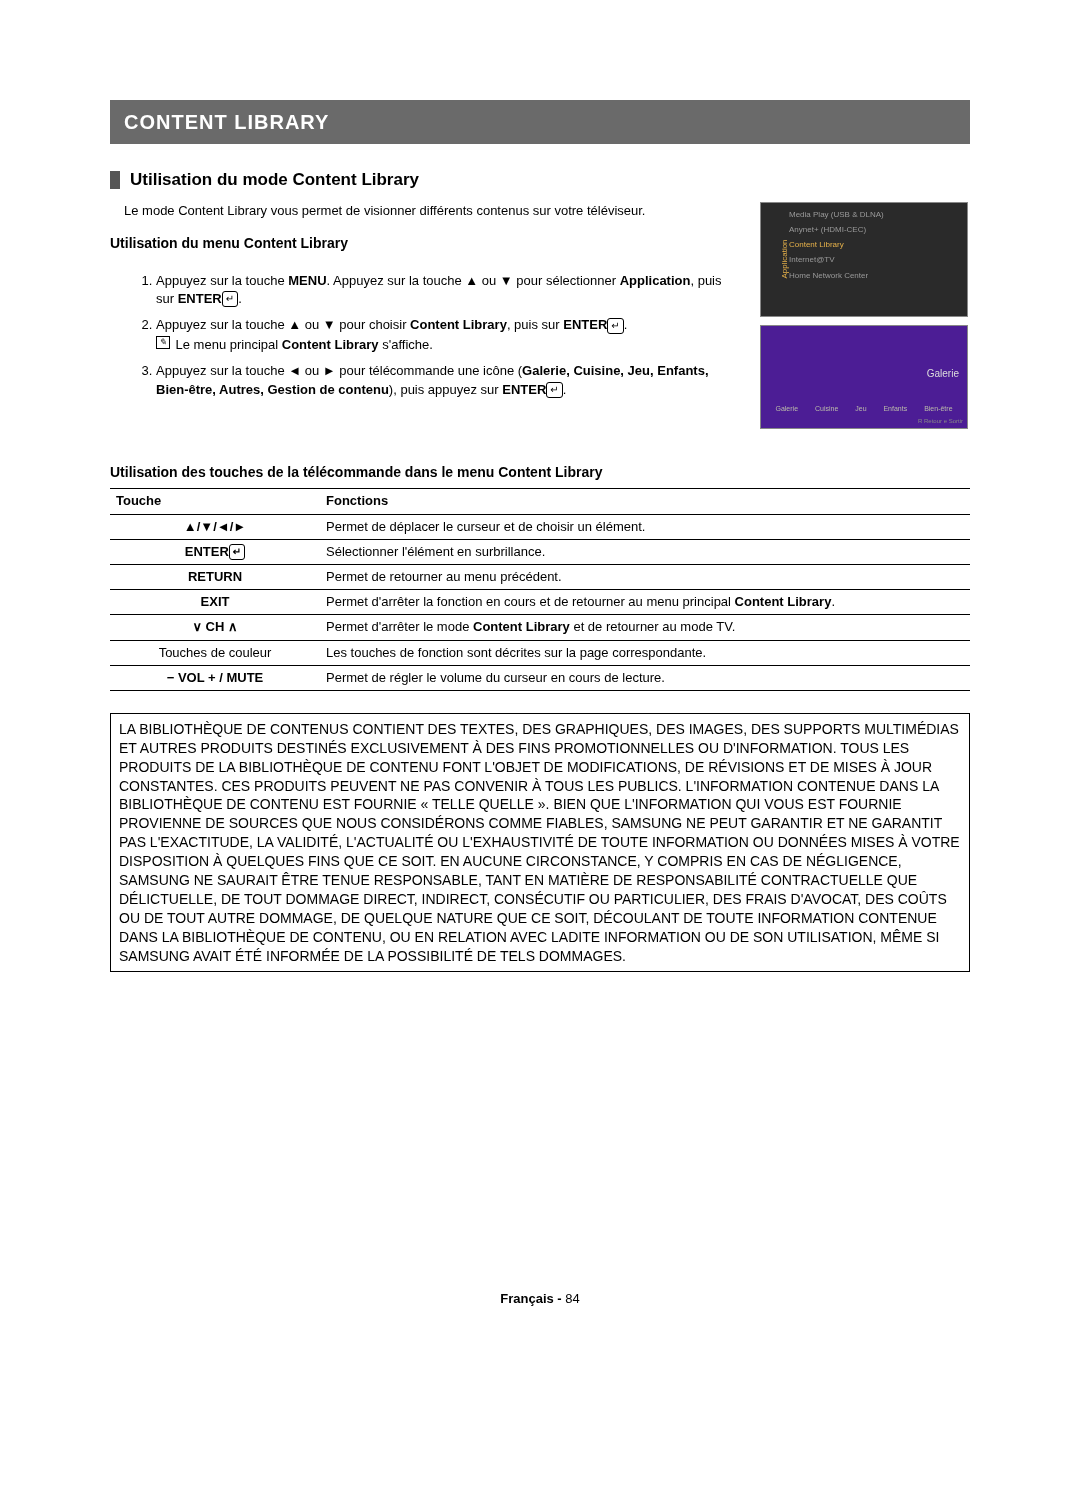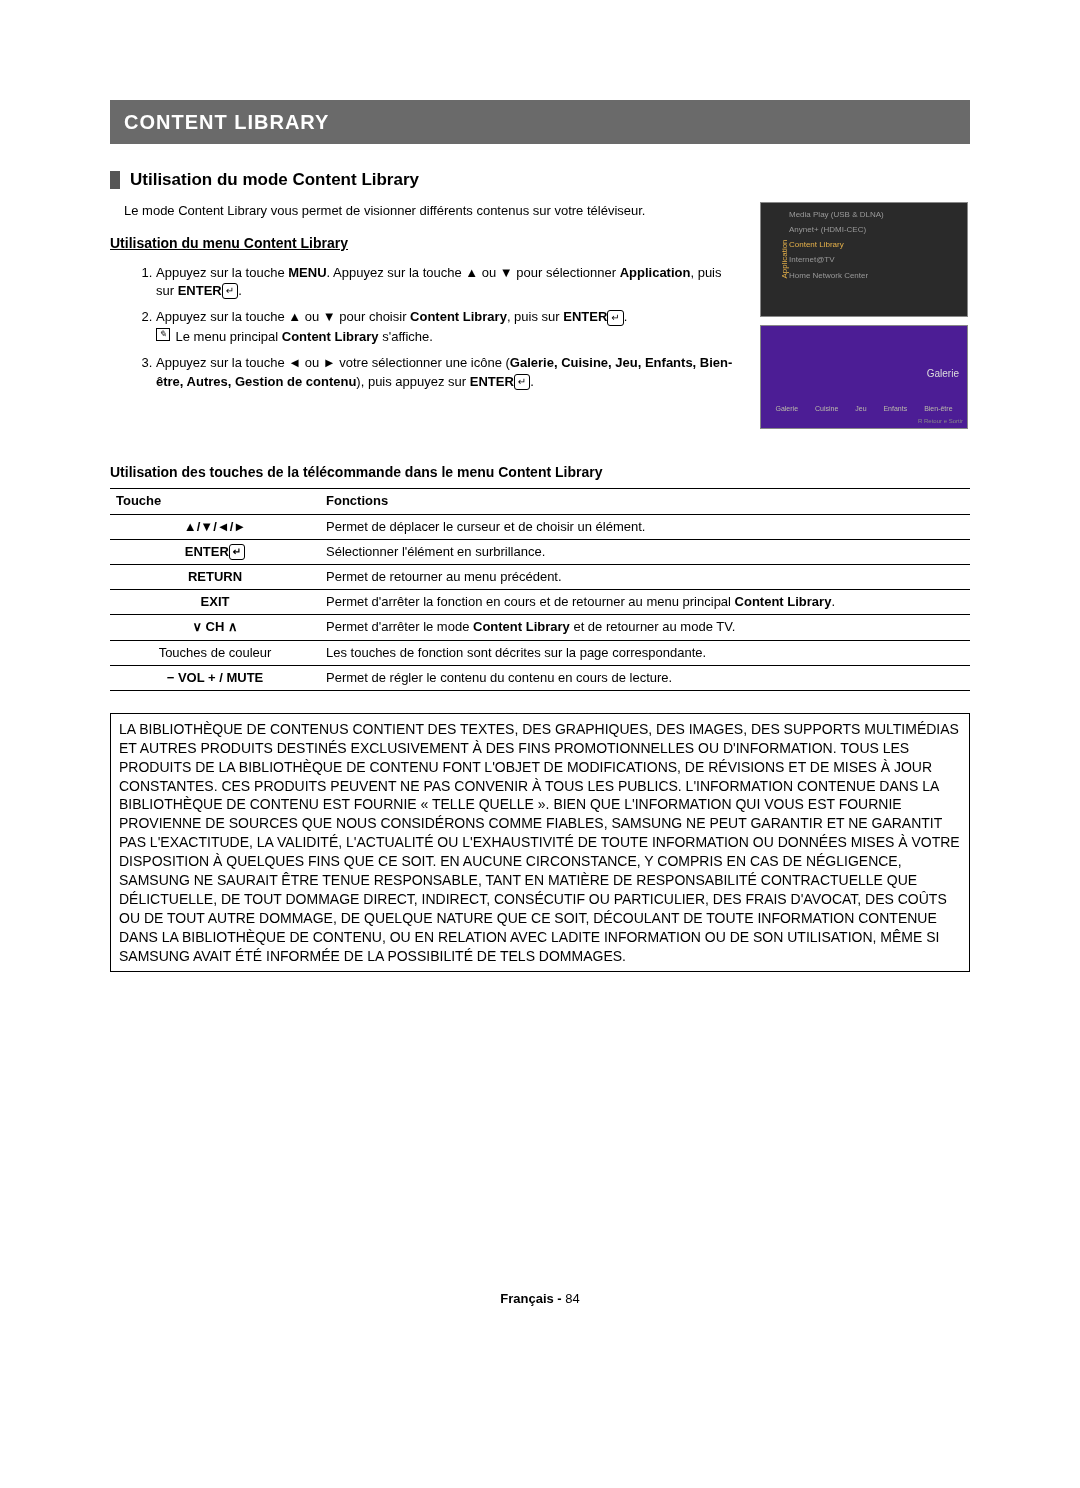--- a/index.html
+++ b/index.html
@@ -50,23 +50,22 @@
   }
   .right-col {
     width: 210px;
     flex-shrink: 0;
   }
   .intro {
     margin: 0 0 14px 14px;
   }
   .sub-heading {
     font-weight: bold;
-    margin: 10px 0 10px 0;
+    margin: 10px 0 18px 0;
     font-size: 14px;
-    text-decoration: underline;
   }
   ol.steps {
     list-style: decimal;
     margin-left: 46px;
   }
   ol.steps li {
     margin-bottom: 8px;
   }
   .note-row {
     display: flex;
@@ -226,21 +225,21 @@
         <li>
           <span>Appuyez sur la touche ▲ ou ▼ pour choisir </span><b>Content Library</b><span>, puis sur </span><b>ENTER</b><span class="enter-icon">↵</span>.
           <div class="note-row">
             <span class="note-icon">✎</span>
             <span>
               <span>Le menu principal </span><b>Content Library</b><span> s'affiche.</span>
             </span>
           </div>
         </li>
         <li>
-          <span>Appuyez sur la touche ◄ ou ► votre sélectionner une icône (</span><b>Galerie, Cuisine, Jeu, Enfants, Bien-être, Autres, Gestion de contenu</b><span>), puis appuyez sur </span><b>ENTER</b><span class="enter-icon">↵</span>.
+          <span>Appuyez sur la touche ◄ ou ► pour télécommande une icône (</span><b>Galerie, Cuisine, Jeu, Enfants, Bien-être, Autres, Gestion de contenu</b><span>), puis appuyez sur </span><b>ENTER</b><span class="enter-icon">↵</span>.
         </li>
       </ol>
     </div>
 
     <div class="right-col">
       <div class="screenshot">
         <div class="screen-sidebar-label">Application</div>
         <div class="screen-menu-items">
           <span>Media Play (USB &amp; DLNA)</span>
           <span>Anynet+ (HDMI-CEC)</span>
@@ -297,21 +296,21 @@
       <td>
         <span>Permet d'arrêter le mode </span><b>Content Library</b><span> et de retourner au mode TV.</span>
       </td>
     </tr>
     <tr>
       <td class="key" style="font-weight:normal">Touches de couleur</td>
       <td>Les touches de fonction sont décrites sur la page correspondante.</td>
     </tr>
     <tr>
       <td class="key">− VOL +  / MUTE</td>
-      <td>Permet de régler le contenu du contenu en cours de lecture.</td>
+      <td>Permet de régler le volume du curseur en cours de lecture.</td>
     </tr>
   </tbody>
     </table>
 
   <div class="disclaimer">LA BIBLIOTHÈQUE DE CONTENUS CONTIENT DES TEXTES, DES GRAPHIQUES, DES IMAGES, DES SUPPORTS MULTIMÉDIAS ET AUTRES PRODUITS DESTINÉS EXCLUSIVEMENT À DES FINS PROMOTIONNELLES OU D'INFORMATION. TOUS LES PRODUITS DE LA BIBLIOTHÈQUE DE CONTENU FONT L'OBJET DE MODIFICATIONS, DE RÉVISIONS ET DE MISES À JOUR CONSTANTES. CES PRODUITS PEUVENT NE PAS CONVENIR À TOUS LES PUBLICS. L'INFORMATION CONTENUE DANS LA BIBLIOTHÈQUE DE CONTENU EST FOURNIE « TELLE QUELLE ». BIEN QUE L'INFORMATION QUI VOUS EST FOURNIE PROVIENNE DE SOURCES QUE NOUS CONSIDÉRONS COMME FIABLES, SAMSUNG NE PEUT GARANTIR ET NE GARANTIT PAS L'EXACTITUDE, LA VALIDITÉ, L'ACTUALITÉ OU L'EXHAUSTIVITÉ DE TOUTE INFORMATION OU DONNÉES MISES À VOTRE DISPOSITION À QUELQUES FINS QUE CE SOIT. EN AUCUNE CIRCONSTANCE, Y COMPRIS EN CAS DE NÉGLIGENCE, SAMSUNG NE SAURAIT ÊTRE TENUE RESPONSABLE, TANT EN MATIÈRE DE RESPONSABILITÉ CONTRACTUELLE QUE DÉLICTUELLE, DE TOUT DOMMAGE DIRECT, INDIRECT, CONSÉCUTIF OU PARTICULIER, DES FRAIS D'AVOCAT, DES COÛTS OU DE TOUT AUTRE DOMMAGE, DE QUELQUE NATURE QUE CE SOIT, DÉCOULANT DE TOUTE INFORMATION CONTENUE DANS LA BIBLIOTHÈQUE DE CONTENU, OU EN RELATION AVEC LADITE INFORMATION OU DE SON UTILISATION, MÊME SI SAMSUNG AVAIT ÉTÉ INFORMÉE DE LA POSSIBILITÉ DE TELS DOMMAGES.</div>
 
 </div>
 
 <div class="page-footer">
   <b>Français - </b><span>84</span>

